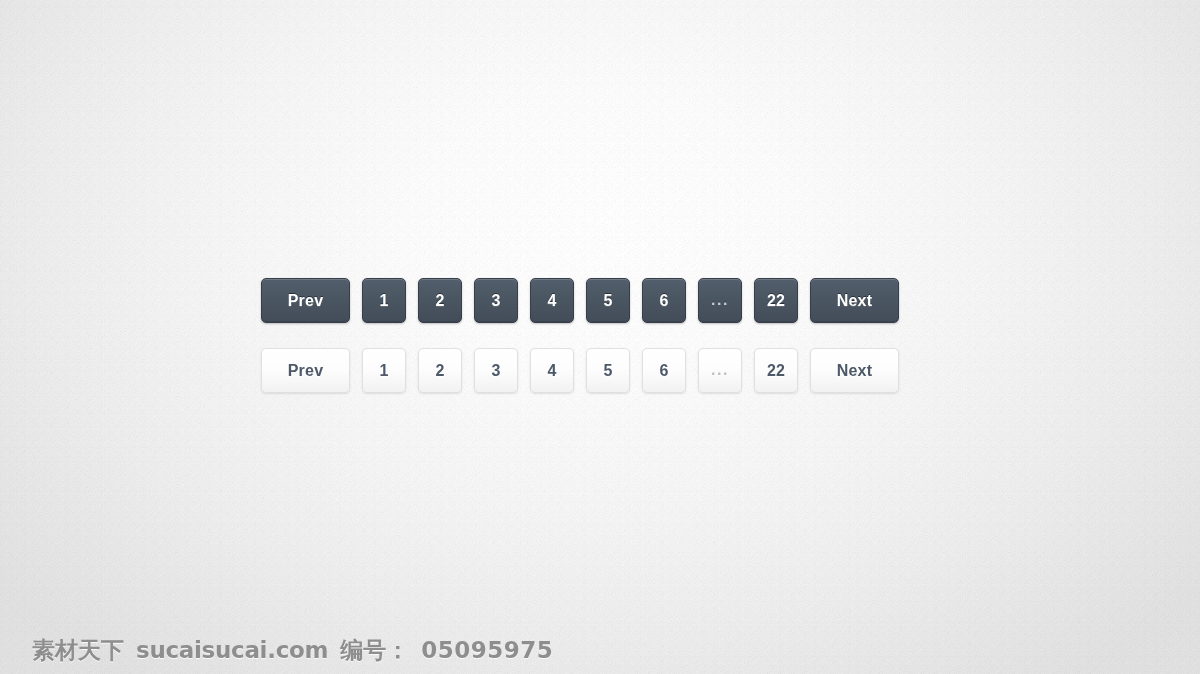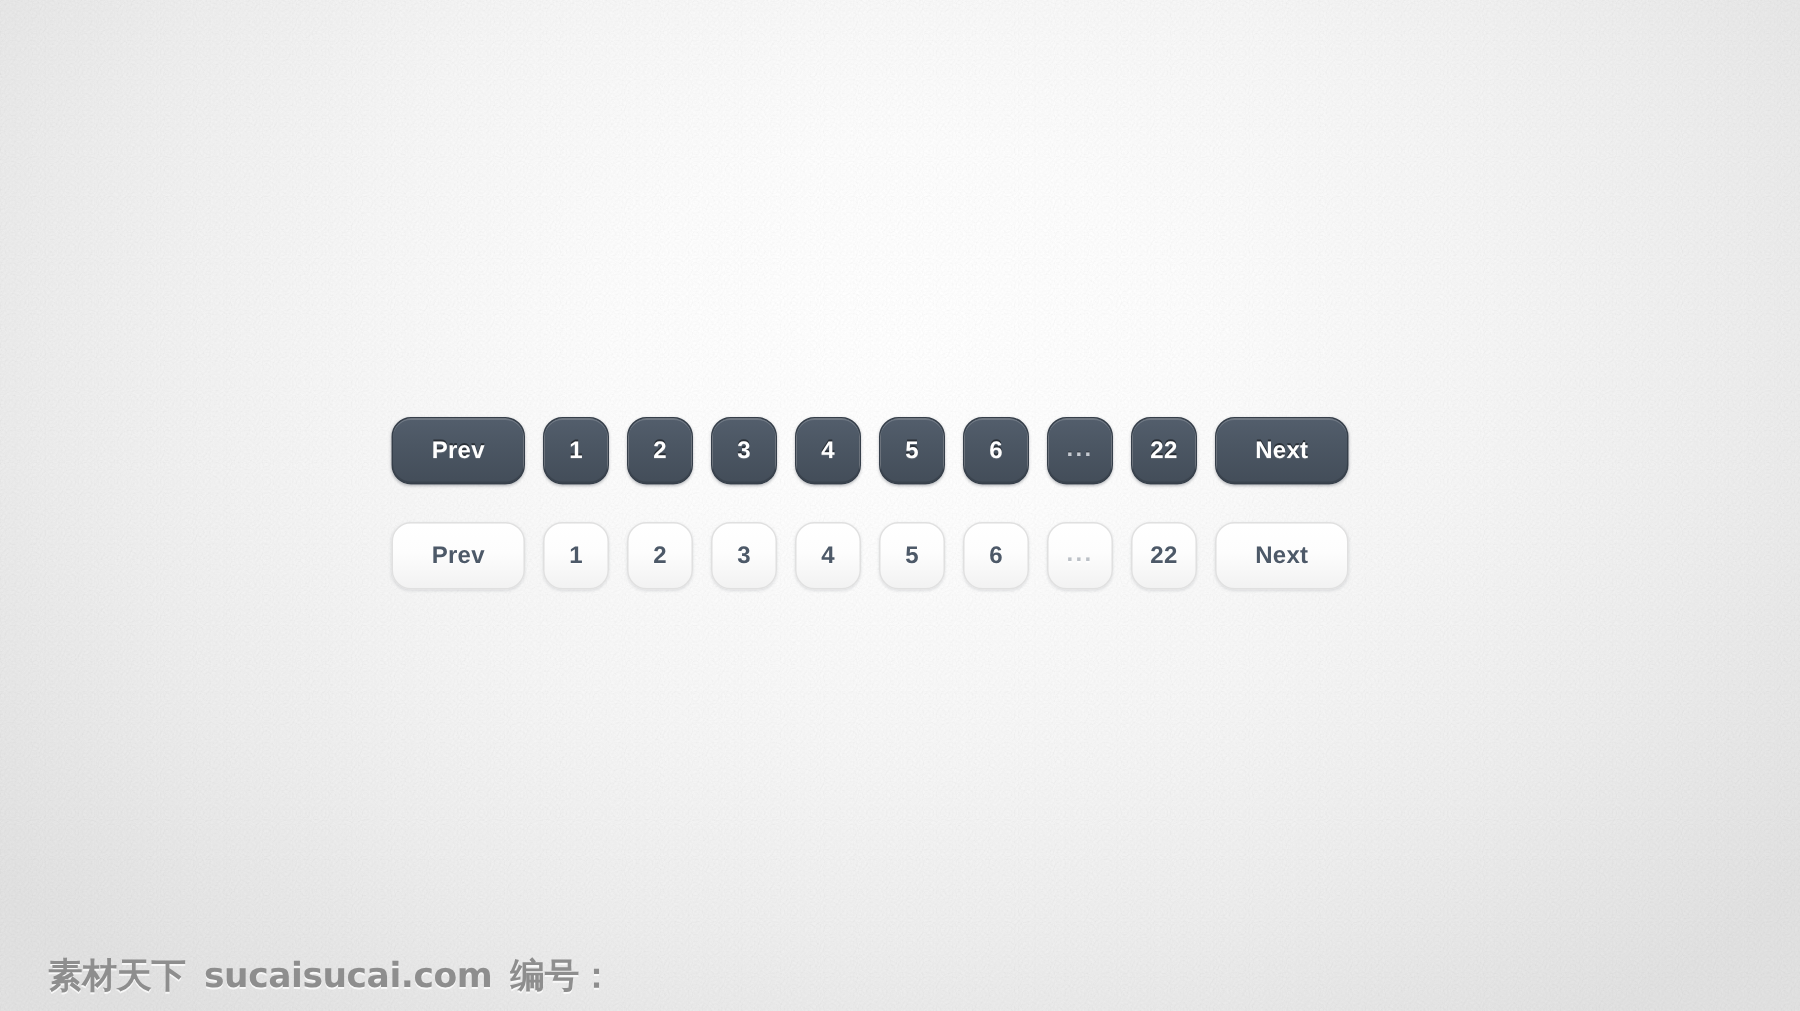--- a/index.html
+++ b/index.html
@@ -58,21 +58,21 @@
   #pager-light { top: 348px; }
 
   .pg-btn {
     box-sizing: border-box;
     height: 45px;
     min-width: 44px;
     padding: 0 10px;
     display: flex;
     align-items: center;
     justify-content: center;
-    border-radius: 13px;
+    border-radius: 5px;
     font-size: 16px;
     font-weight: bold;
     letter-spacing: .2px;
     cursor: pointer;
     user-select: none;
     white-space: nowrap;
   }
   .pg-btn.wide { min-width: 89px; }
 
   
@@ -202,15 +202,16 @@
       </div>
       <div class="pg-btn wide">
         <span class="lbl">Next</span>
       </div>
     </div>
 
   <div id="watermark">
     <span class="wm-brand">素材天下</span>
     <span class="wm-site">sucaisucai.com</span>
     <span class="wm-idlabel">编号：</span>
+    <span class="wm-id">05095975</span>
   </div>
 
 </div>
 
 </body></html>

